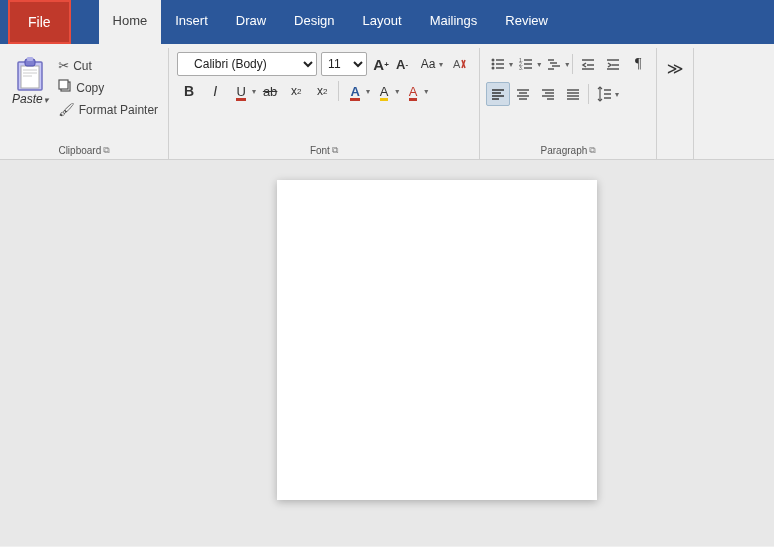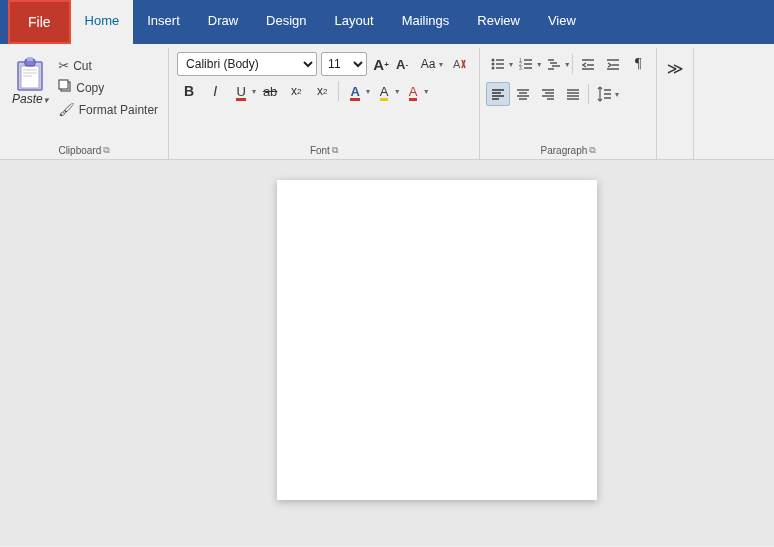--- a/index.html
+++ b/index.html
@@ -38,23 +38,24 @@
       padding: 0 14px;
       display: flex;
       align-items: center;
       cursor: pointer;
       border-bottom: 3px solid transparent;
       position: relative;
     }
 
     .tab-item.active {
       background: #f0f0f0;
-      color: #0369a1;
+      color: #404040;
       border-bottom: 3px solid #f0f0f0;
       font-weight: 500;
+      margin-left: 28px;
     }
 
     
     .ribbon {
       background: #f0f0f0;
       border-bottom: 1px solid #d0d0d0;
       display: flex;
       align-items: stretch;
       height: 116px;
       padding: 4px 0 0 0;
@@ -182,21 +183,21 @@
       gap: 4px;
       align-items: center;
     }
 
     .font-name-select {
       width: 140px;
       height: 24px;
       font-size: 12px;
       border: 1px solid #aaa;
       border-radius: 2px;
-      padding: 0 4px;
+      padding: 0 12px;
       background: white;
       cursor: pointer;
       color: #222;
     }
 
     .font-size-select {
       width: 46px;
       height: 24px;
       font-size: 12px;
       border: 1px solid #aaa;
@@ -362,21 +363,20 @@
 
   <div class="tab-bar">
     <div class="tab-file">File</div>
     <div class="tab-item active">Home</div>
     <div class="tab-item">Insert</div>
     <div class="tab-item">Draw</div>
     <div class="tab-item">Design</div>
     <div class="tab-item">Layout</div>
     <div class="tab-item">Mailings</div>
     <div class="tab-item">Review</div>
-    <div class="tab-item">View</div>
   </div>
 </div>
 
 <div class="ribbon">
 
   <div class="ribbon-group clipboard-group">
     <div class="ribbon-group-content">
 
       <div class="paste-btn">
         <div class="paste-icon-large">

